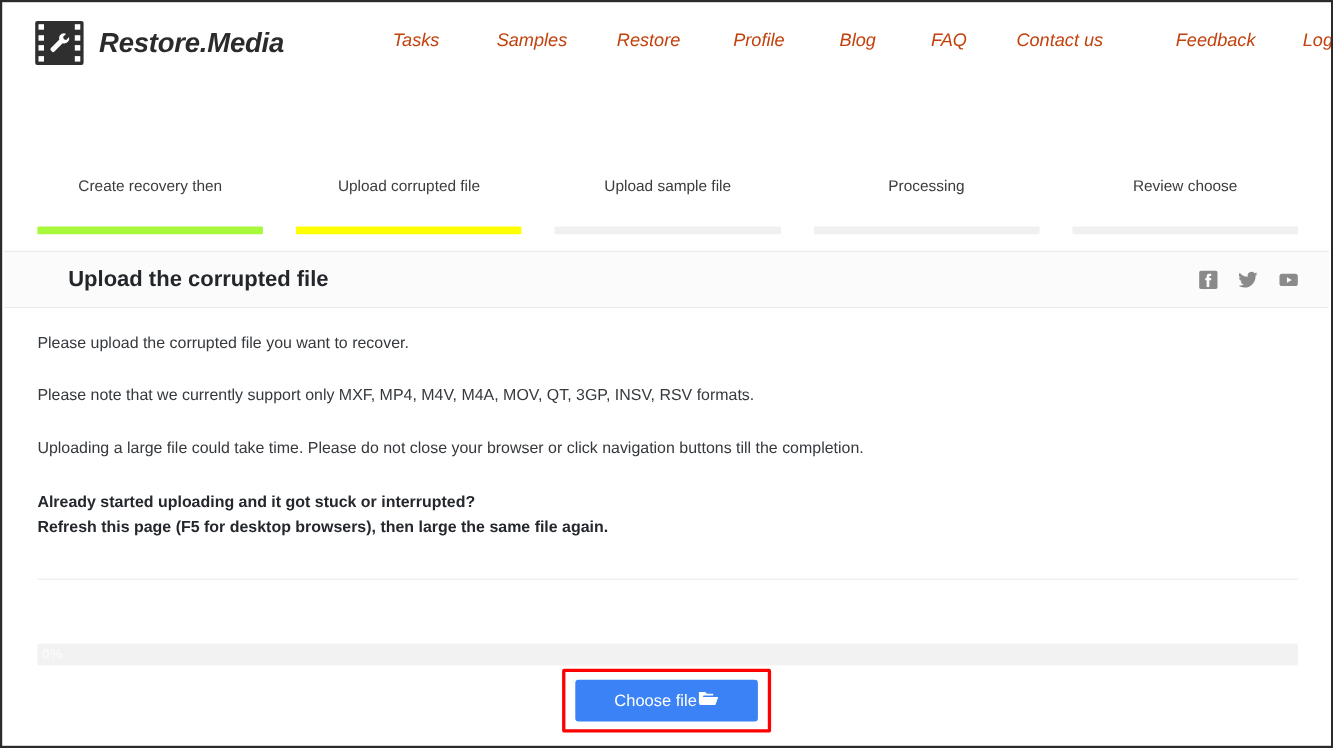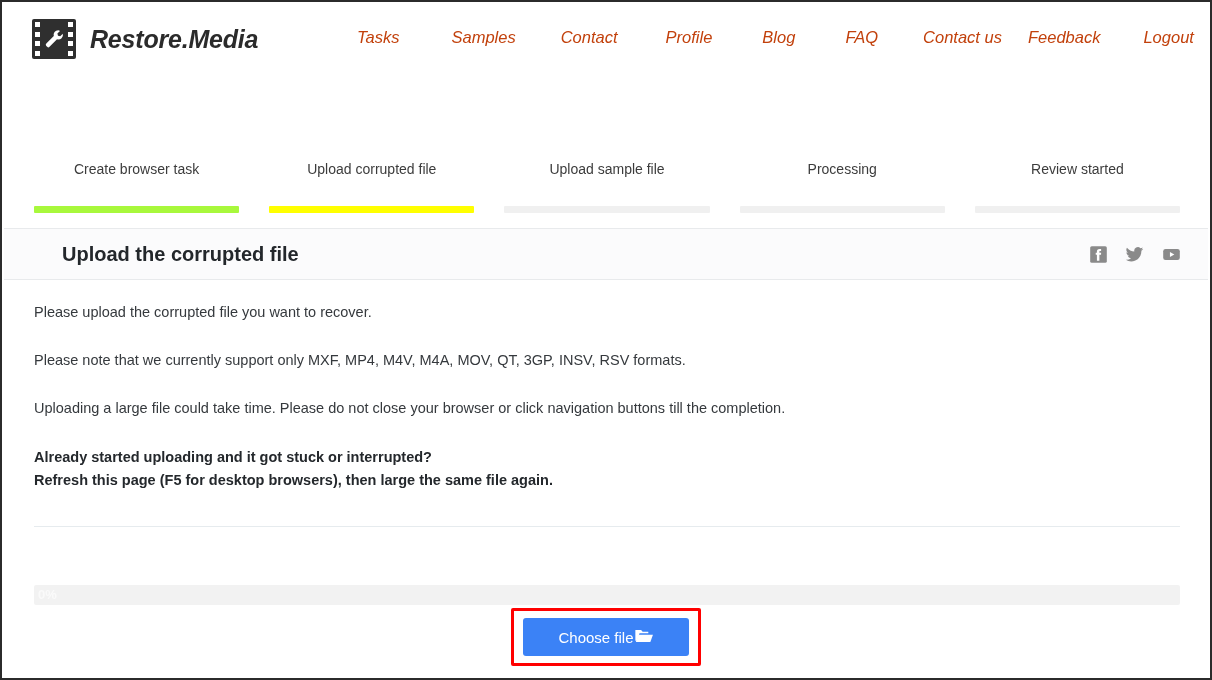--- a/index.html
+++ b/index.html
@@ -258,49 +258,49 @@
         <svg width="24" height="24" viewBox="0 0 24 24" aria-hidden="true">
           <path fill="#ffffff" d="M16.2 3.2a4.6 4.6 0 0 0-4.4 5.9L4.3 16.6a1.6 1.6 0 0 0 0 2.3l.9.9a1.6 1.6 0 0 0 2.3 0l7.5-7.5a4.6 4.6 0 0 0 5.8-5.6l-2.6 2.6-2.2-.6-.6-2.2 2.6-2.6a4.6 4.6 0 0 0-1.8-.7z"></path>
         </svg>
       </span>
       <span class="brand-name">Restore.Media</span>
     </a>
 
     <nav class="main-nav">
       <a class="nav-link" href="#" style="margin-right:52px">Tasks</a>
       <a class="nav-link" href="#" style="margin-right:45px">Samples</a>
-      <a class="nav-link" href="#" style="margin-right:48px">Contact</a>
+      <a class="nav-link" href="#" style="margin-right:48px">Restore</a>
       <a class="nav-link" href="#" style="margin-right:50px">Profile</a>
       <a class="nav-link" href="#" style="margin-right:50px">Blog</a>
       <a class="nav-link" href="#" style="margin-right:45px">FAQ</a>
-      <a class="nav-link" href="#" style="margin-right:26px">Contact us</a>
+      <a class="nav-link" href="#" style="margin-right:66px">Contact us</a>
       <a class="nav-link" href="#" style="margin-right:43px">Feedback</a>
       <a class="nav-link" href="#">Logout</a>
     </nav>
   </div>
 
   <div class="steps">
     <div class="step">
-      <div class="step-label">Create browser task</div>
+      <div class="step-label">Create recovery then</div>
       <div class="step-bar" style="background: rgb(168, 248, 60);"></div>
     </div>
     <div class="step">
       <div class="step-label">Upload corrupted file</div>
       <div class="step-bar" style="background: rgb(255, 255, 0);"></div>
     </div>
     <div class="step">
       <div class="step-label">Upload sample file</div>
       <div class="step-bar" style="background: rgb(240, 240, 240);"></div>
     </div>
     <div class="step">
       <div class="step-label">Processing</div>
       <div class="step-bar" style="background: rgb(240, 240, 240);"></div>
     </div>
     <div class="step">
-      <div class="step-label">Review started</div>
+      <div class="step-label">Review choose</div>
       <div class="step-bar" style="background: rgb(240, 240, 240);"></div>
     </div>
   </div>
 
   <div class="title-band">
     <div class="panel-title">Upload the corrupted file</div>
     <div class="socials">
       <a class="social-icon" href="#">
         <svg width="19" height="19" viewBox="0 0 24 24" aria-hidden="true">
           <rect x="1.5" y="1.5" width="21" height="21" rx="2" fill="#8a8a8a"></rect>

